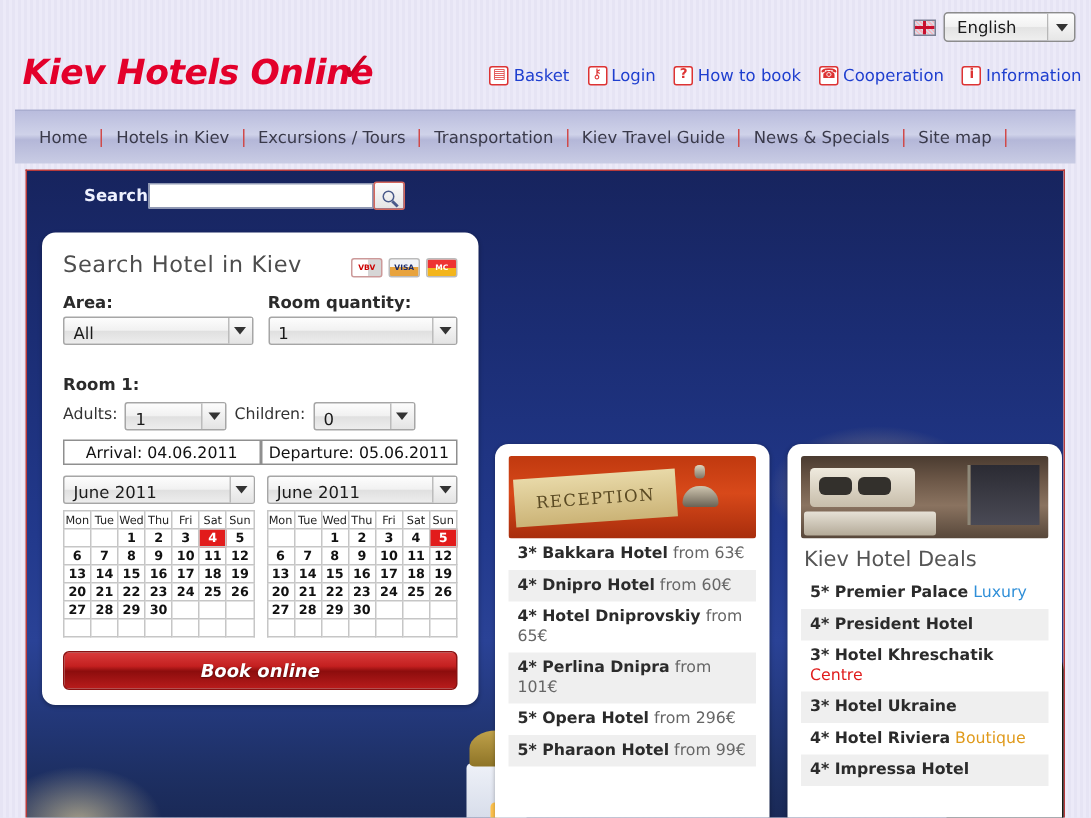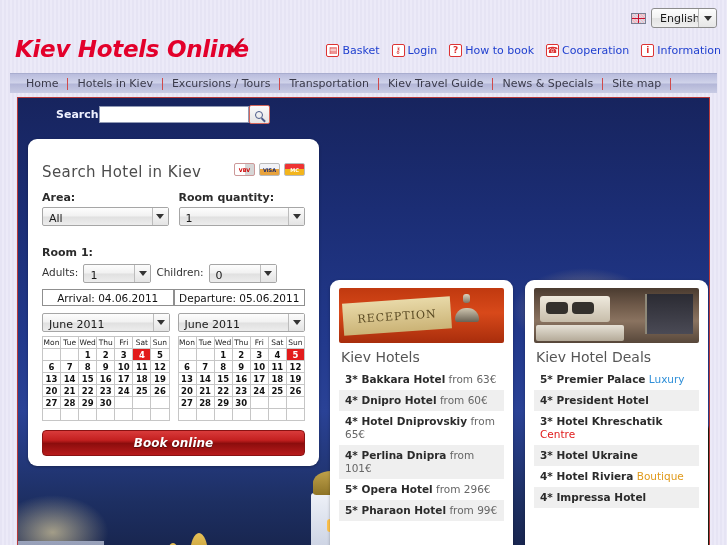--- a/index.html
+++ b/index.html
@@ -21,21 +21,21 @@
   .flag-icon {
     width:15px; height:11px; display:block;
     background:
       linear-gradient(to right, transparent 43%, #c8102e 43%, #c8102e 57%, transparent 57%),
       linear-gradient(to bottom, transparent 40%, #c8102e 40%, #c8102e 60%, transparent 60%),
       repeating-linear-gradient(45deg, #f4b8c0 0 1px, #d8dce8 1px 2px);
     border:1px solid #7a7f93;
   }
   .lang-select {
     display:flex; align-items:center;
-    width:66px; height:20px;
+    width:88px; height:20px;
     border:1px solid #8c8c8c; border-radius:3px;
     background:linear-gradient(to bottom,#fdfdfd 0%,#f2f2f2 48%,#e3e3e3 52%,#efefef 100%);
     font-size:11px; color:#1a1a1a; padding-left:8px;
     position:relative;
   }
   .lang-arrow {
     position:absolute; right:0; top:0; bottom:0; width:18px;
     border-left:1px solid #b7b7b7;
     display:flex; align-items:center; justify-content:center;
     background:linear-gradient(to bottom,#fdfdfd,#e6e6e6);
@@ -61,21 +61,21 @@
   .hlink-text { color:#1f3fcf; font-size:11px; }
   .mini-ico {
     width:13px; height:13px; border:1px solid #d33; border-radius:2px;
     background:#fff; color:#d33; font-size:9px; font-weight:bold;
     display:flex; align-items:center; justify-content:center; line-height:1;
     flex:none;
   }
 
   
   .navbar {
-    margin:0 10px; height:20px;
+    margin:0 10px; height:36px;
     background:linear-gradient(to bottom,#b9bcdd 0%,#cfd2e9 45%,#b4b7d8 55%,#c9cce4 100%);
     display:flex; align-items:center; padding-left:6px;
     border-top:1px solid #a9adcf;
   }
   .nav-item {
     font-size:11px; color:#3a3a4a; padding:0 9px;
     border-right:1px solid #d04a4a; line-height:12px;
     white-space:nowrap; cursor:pointer;
   }
   .nav-item:first-child { border-left:1px solid transparent; }
@@ -140,21 +140,21 @@
   }
   .mag { width:8px;height:8px;border:1.5px solid #4a5a8a;border-radius:50%;position:relative; display:block;}
   .mag:after{content:"";position:absolute;right:-4px;bottom:-3px;width:5px;height:1.5px;background:#4a5a8a;transform:rotate(45deg);}
 
   
   .panel {
     position:absolute; left:10px; top:41px; width:291px;
     background:#fff; border-radius:9px; padding:12px 14px 10px 14px;
     box-shadow:0 1px 3px rgba(0,0,0,.3);
   }
-  .panel-head { display:flex; align-items:flex-start; justify-content:space-between; margin-bottom:10px;margin-top:12px; }
+  .panel-head { display:flex; align-items:flex-end; justify-content:space-between; margin-bottom:10px; }
   .panel-title { font-size:15px; color:#4d4d4d; letter-spacing:.4px; }
   .cards { display:flex; gap:4px; align-items:center; }
   .card-ico { width:21px; height:13px; border-radius:2px; border:1px solid #bbb; font-size:5px;
     display:flex;align-items:center;justify-content:center; font-weight:bold; overflow:hidden;}
   .c-verify { background:linear-gradient(to right,#fff 55%,#d6d6d6 55%); color:#c00; border-color:#c99; }
   .c-visa { background:linear-gradient(to bottom,#f2f3f7 45%,#e8a33d 45%); color:#1a2a6c; }
   .c-mc { background:linear-gradient(to bottom,#e33 50%,#f3b51c 50%); color:#fff; }
 
   .lbl { font-size:11px; font-weight:bold; color:#2b2b2b; }
   .row2 { display:flex; gap:10px; margin-top:2px; }
@@ -545,21 +545,20 @@
     <div class="book-btn">Book online</div>
   </div>
 
   <div class="card" id="card-hotels">
     <div class="card-photo">
       <div class="photo-reception">
         <div class="recep-sign">RECEPTION</div>
         <div class="recep-bell"></div>
       </div>
     </div>
-    <div class="card-title">Kiev Hotels</div>
     <ul class="hlist" id="list-hotels">
         <li class="hitem"><span class="hname">3* Bakkara Hotel</span> <span class="hfrom">from 63€</span></li>
         <li class="hitem"><span class="hname">4* Dnipro Hotel</span> <span class="hfrom">from 60€</span></li>
         <li class="hitem"><span class="hname">4* Hotel Dniprovskiy</span> <span class="hfrom">from 65€</span></li>
         <li class="hitem"><span class="hname">4* Perlina Dnipra</span> <span class="hfrom">from 101€</span></li>
         <li class="hitem"><span class="hname">5* Opera Hotel</span> <span class="hfrom">from 296€</span></li>
         <li class="hitem"><span class="hname">5* Pharaon Hotel</span> <span class="hfrom">from 99€</span></li>
       </ul>
   </div>
 

